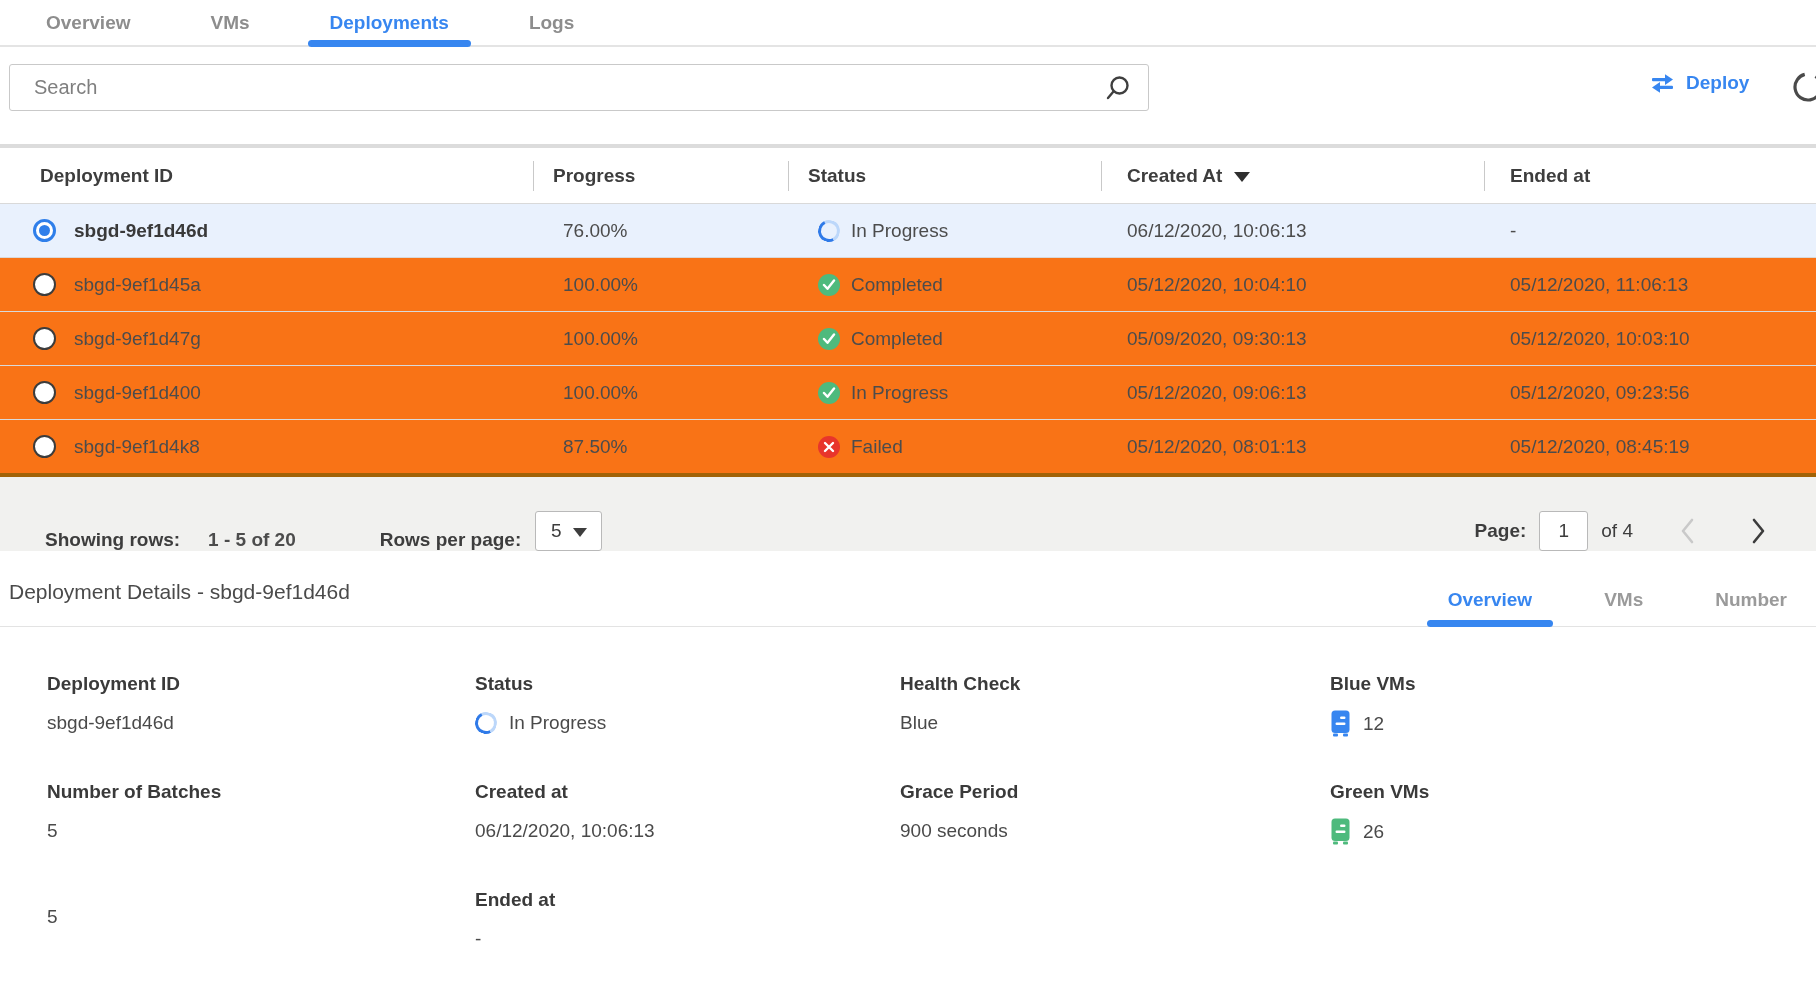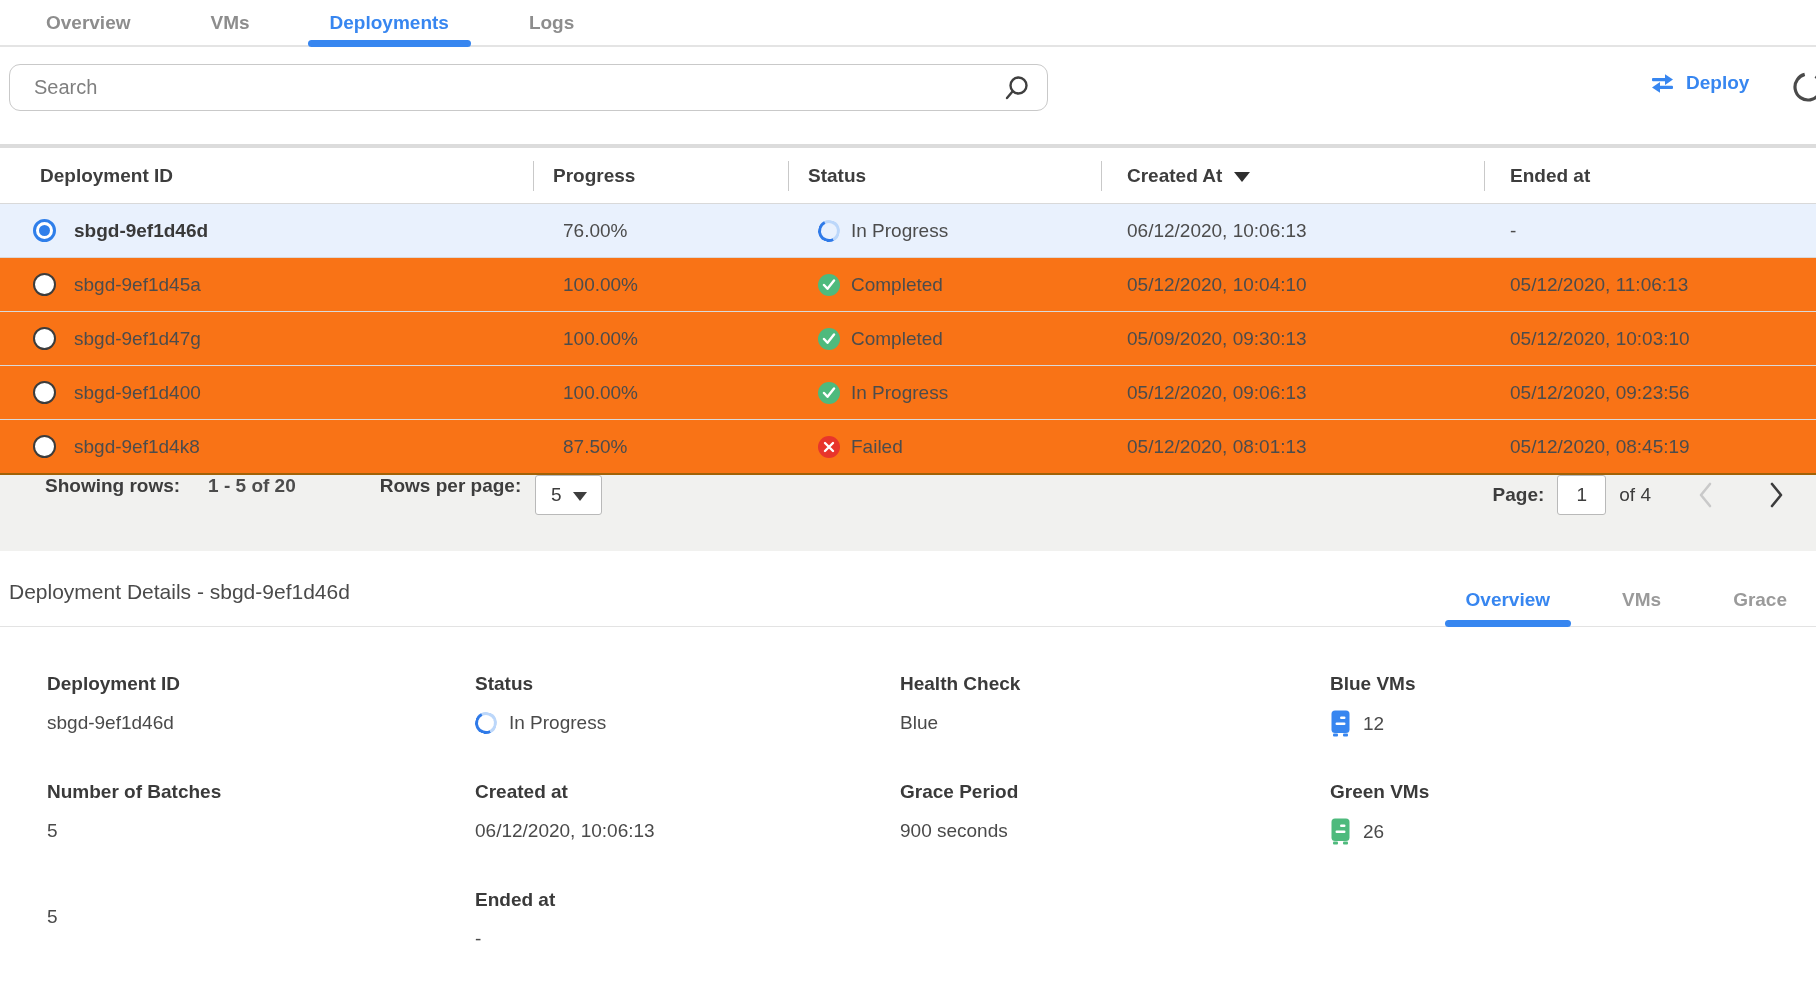--- a/index.html
+++ b/index.html
@@ -10,22 +10,22 @@
   
   .main-tabs { display:flex; align-items:center; height:47px; border-bottom:2px solid #e4e4e4; padding-left:24px; gap:36px; }
   .tab { position:relative; height:100%; display:flex; align-items:center; padding:0 22px;
          font-size:19px; font-weight:bold; color:#8d8d8d; cursor:pointer; white-space:nowrap; }
   .tab.active { color:#3786f0; }
   .tab.active::after { content:""; position:absolute; left:0; right:0; bottom:-2px; height:7px;
                        background:#3786f0; border-radius:3.5px; }
 
   
   .toolbar { position:relative; height:97px; }
-  .search-box { position:absolute; left:9px; top:17px; width:1039px; height:47px;
-                border:1px solid #c9c9c9; border-radius:11px; background:#fff;
+  .search-box { position:absolute; left:9px; top:17px; width:1140px; height:47px;
+                border:1px solid #c9c9c9; border-radius:3px; background:#fff;
                 display:flex; align-items:center;gap:19px; }
   .search-box input { flex:1; height:100%; border:none; outline:none; background:transparent;
                       font-family:inherit; font-size:20px; color:#4a4a4a; padding-left:24px; }
   .search-box input::placeholder { color:#7f7f7f; }
   .search-icon { margin-right:16px; display:flex; }
   .deploy-btn { position:absolute; left:1650px; top:25px; display:flex; align-items:center; gap:11px;
                 background:none; border:none; cursor:pointer; font-family:inherit;
                 font-size:19px; font-weight:bold; color:#3786f0; }
   .refresh-btn { position:absolute; left:1791px; top:22px; width:25px; height:36px; overflow:hidden;
                  background:none; border:none; cursor:pointer; }
@@ -56,22 +56,22 @@
   .status-cell { display:flex; align-items:center; gap:11px; }
   .badge { width:22px; height:22px; border-radius:50%; flex:none;
            display:flex; align-items:center; justify-content:center; }
   .badge.ok { background:#4eba7d; }
   .badge.fail { background:#e8352b; }
   .spinner { width:22px; height:22px; flex:none; border-radius:50%;
              border:3px solid #bcd7fa; border-left-color:#2f7ae8; border-bottom-color:#2f7ae8;
              transform:rotate(18deg); }
 
   
-  .tfoot { display:flex; align-items:flex-start; height:78px; background:#f1f1ef; border-top:2px solid #a16207;
-           font-size:19px; color:#3d3d3d; padding:0 31px 0 45px; }
+  .tfoot { display:flex; align-items:flex-end; height:78px; background:#f1f1ef; border-top:4px solid #a16207;
+           font-size:19px; color:#3d3d3d; padding:0 49px 0 45px; }
   .bold { font-weight:bold; }
   .showing-value { margin-left:28px; color:#4c4c4c;font-weight:bold; }
   .rpp-label { margin-left:84px; }
   .rpp-select { margin-left:14px; width:67px; height:40px; background:#fff; border:1px solid #b9b9b9;
                 border-radius:3px; display:flex; align-items:center; justify-content:center; gap:11px;
                 cursor:pointer; color:#3d3d3d; }
   .select-caret { width:0; height:0; border-left:7px solid transparent; border-right:7px solid transparent;
                   border-top:9px solid #3d3d3d; margin-top:2px; }
   .foot-right { margin-left:auto; display:flex; align-items:center; }
   .page-input { width:49px; height:40px; margin:0 13px; text-align:center; font-family:inherit;
@@ -270,21 +270,21 @@
       </div>
     </div>
   </div>
 
   <div>
     <div class="details-header">
       <div class="details-title">Deployment Details - sbgd-9ef1d46d</div>
       <div class="details-tabs">
         <div class="dtab active">Overview</div>
         <div class="dtab">VMs</div>
-        <div class="dtab">Grace</div>
+        <div class="dtab">Number</div>
       </div>
     </div>
 
     <div class="details-grid">
 
       <div class="field">
         <div class="field-label">Deployment ID</div>
         <div class="field-value">sbgd-9ef1d46d</div>
       </div>
 

